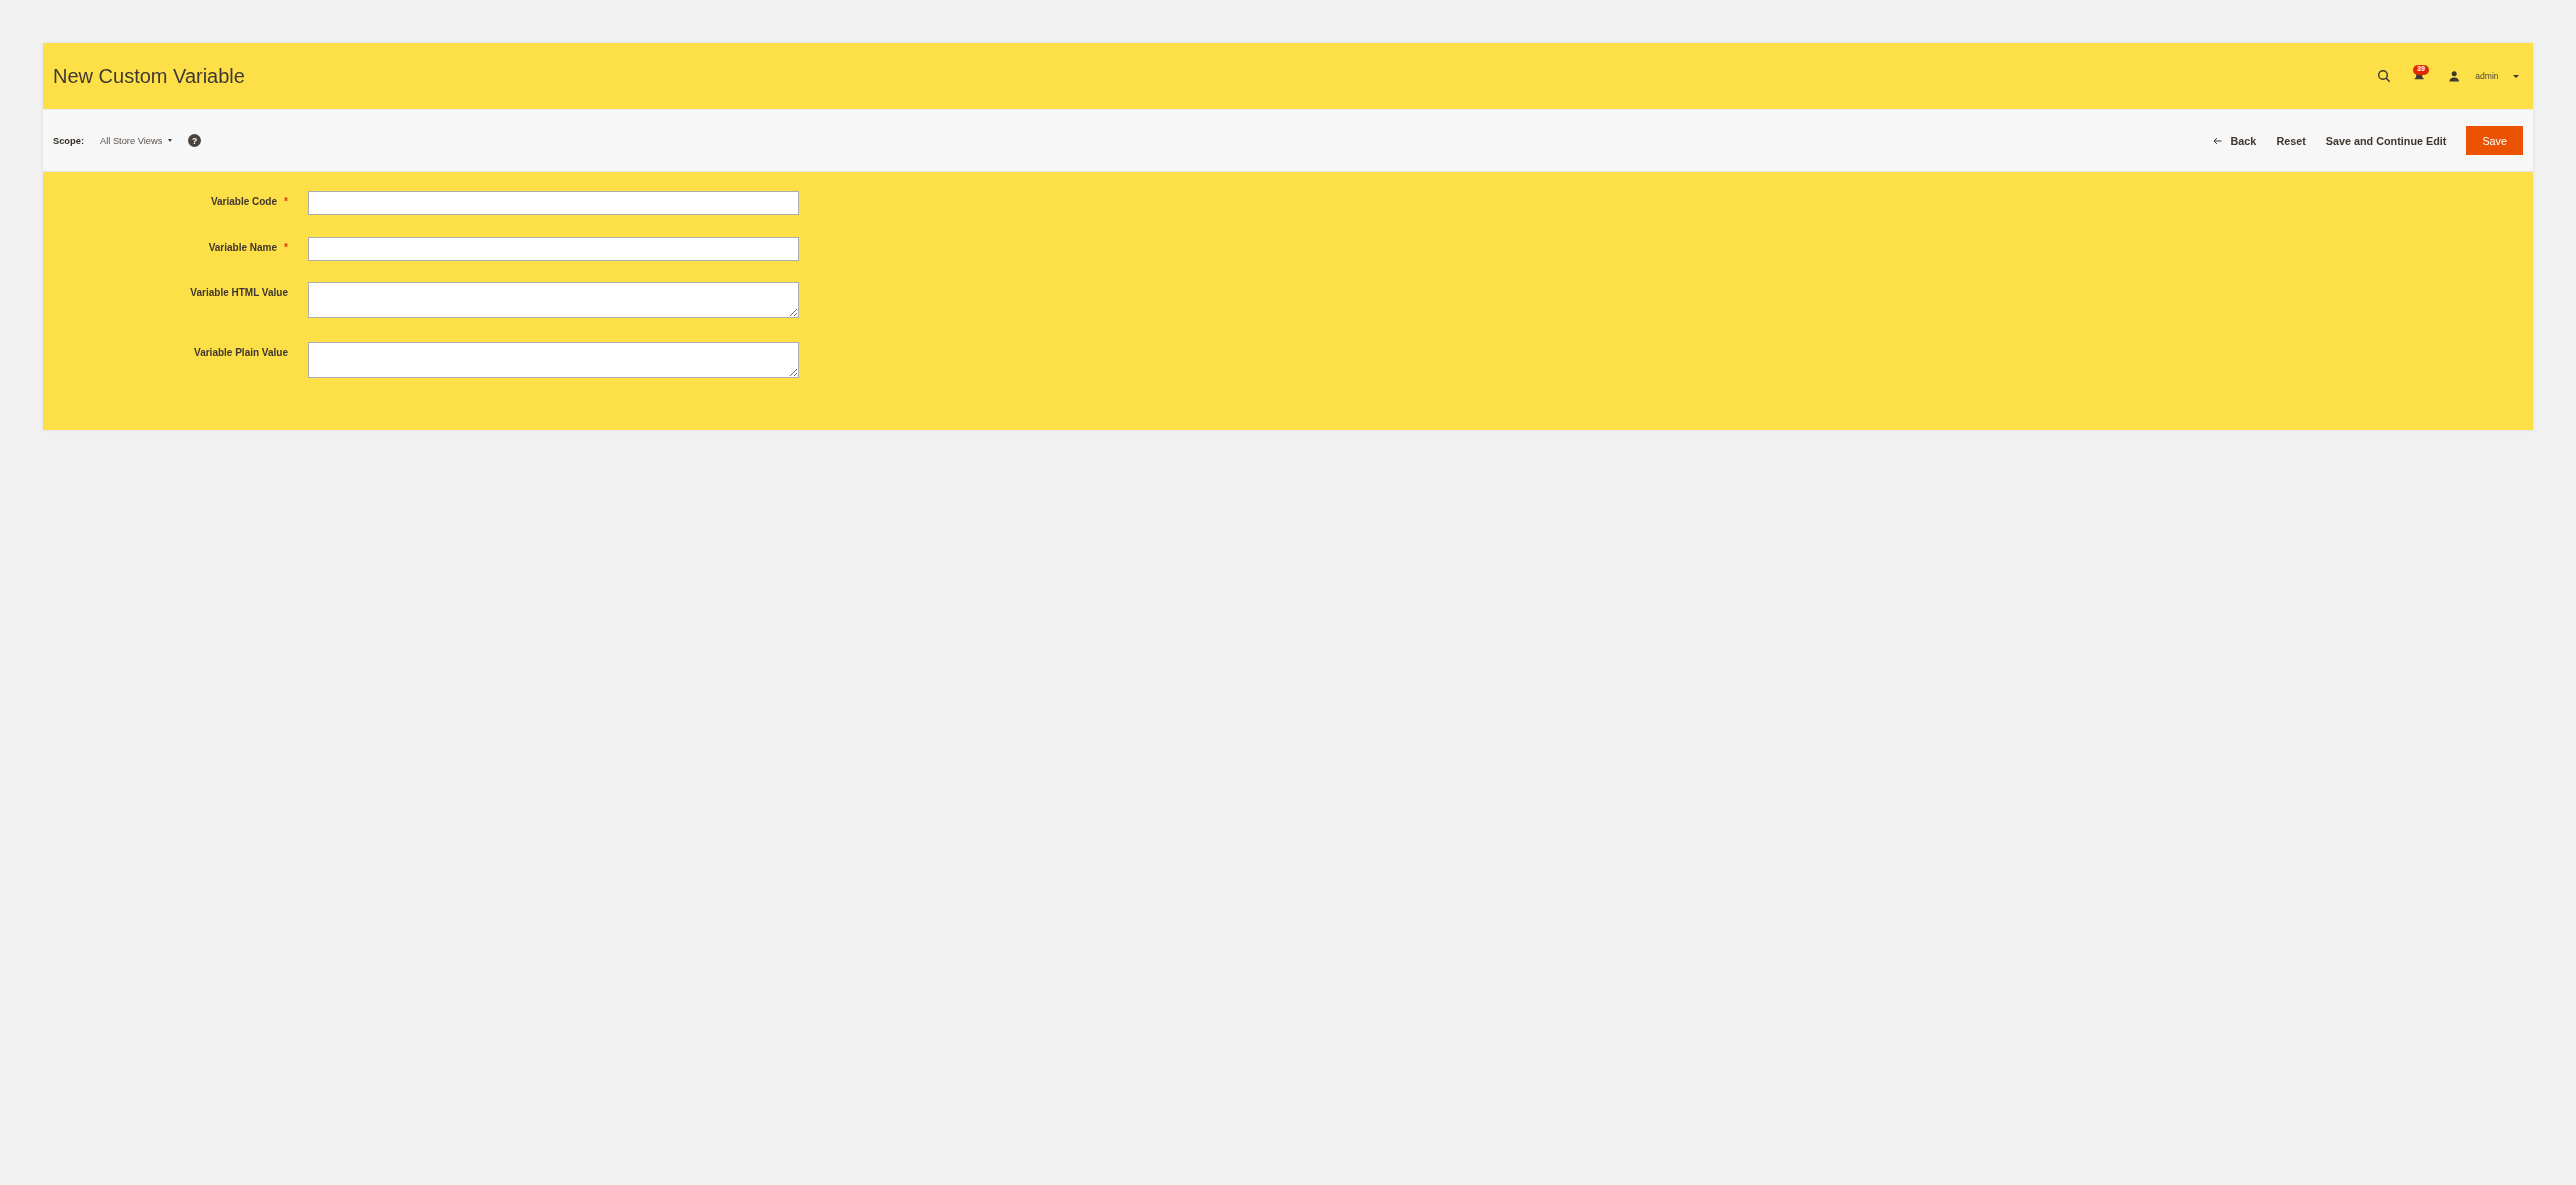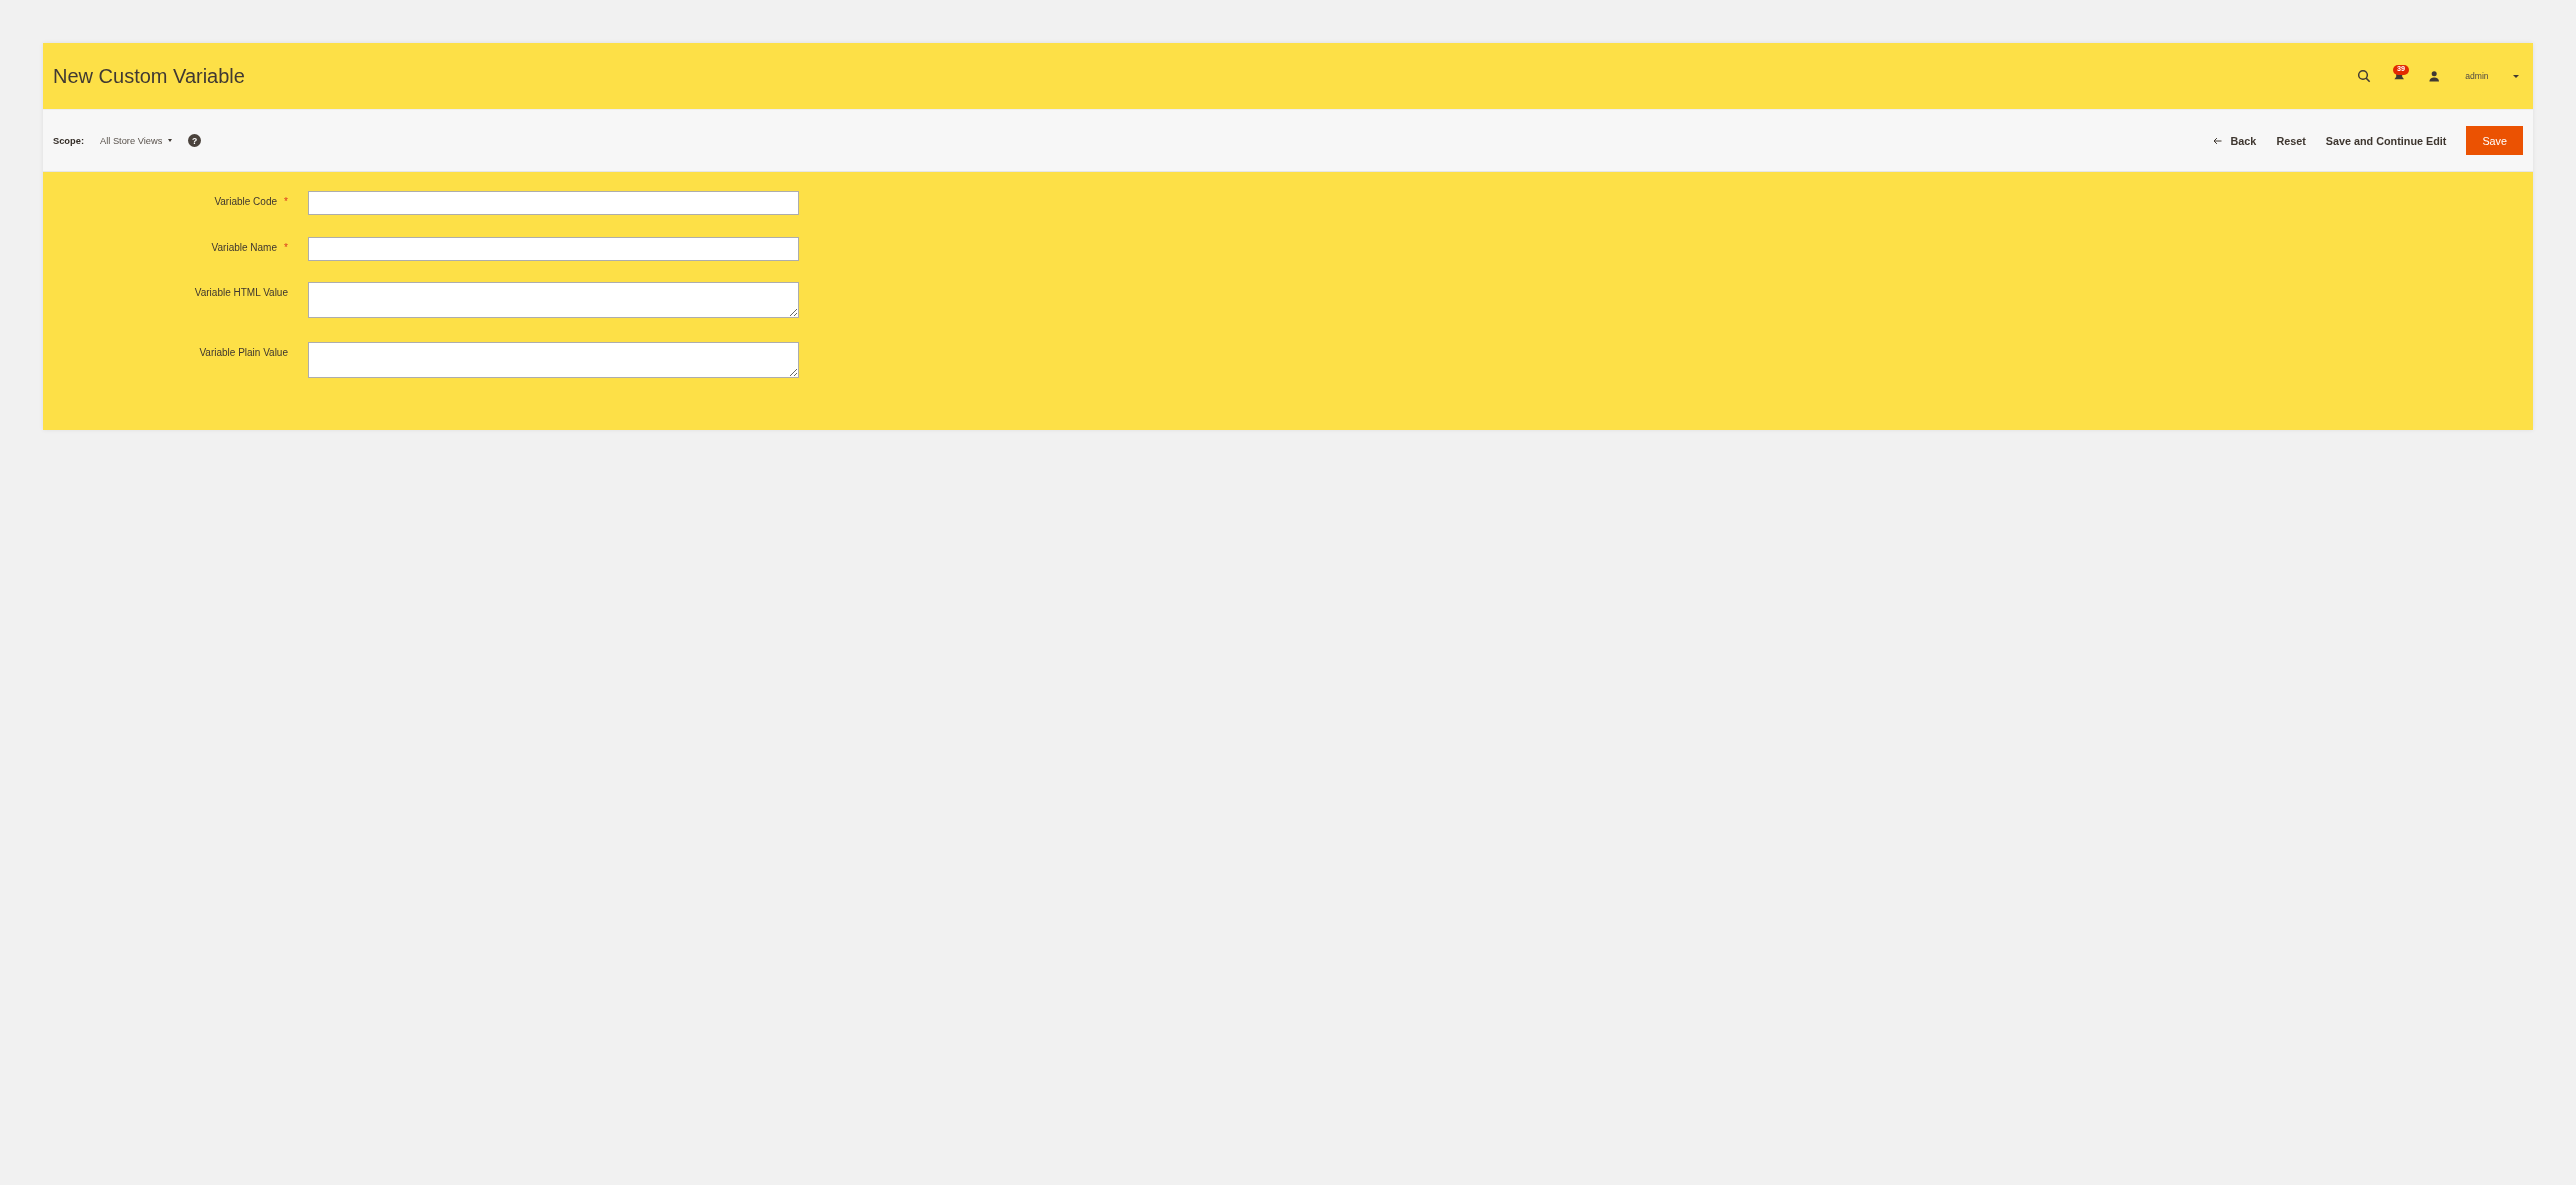--- a/index.html
+++ b/index.html
@@ -58,21 +58,21 @@
     color: #fff;
     font-size: 7.2px;
     font-weight: 700;
     border-radius: 7.2px;
     padding: 0.7px 3.6px;
     line-height: 1.2;
   }
   .admin-chunk {
     display: flex;
     align-items: center;
-    gap: 24px;
+    gap: 14px;
     cursor: pointer;
   }
   .admin-name {
     font-size: 8.6px;
     color: #514a43;
   }
   .caret-down {
     width: 0; height: 0;
     border-left: 3.6px solid transparent;
     border-right: 3.6px solid transparent;
@@ -170,21 +170,21 @@
     align-items: flex-start;
     margin-bottom: 21.6px;
   }
   .form-row .lbl {
     width: 255px;
     text-align: right;
     padding-right: 20px;
     padding-top: 5px;
     font-size: 10px;
     color: #3e362f;
-    font-weight: 400;
+    font-weight: 700;
   }
   .form-row .req {
     color: #d9371f;
     margin-left: 4.3px;
   }
   .form-row .ctrl {
     flex: 0 0 auto;
   }
   .txt, .txta {
     width: 491px;

